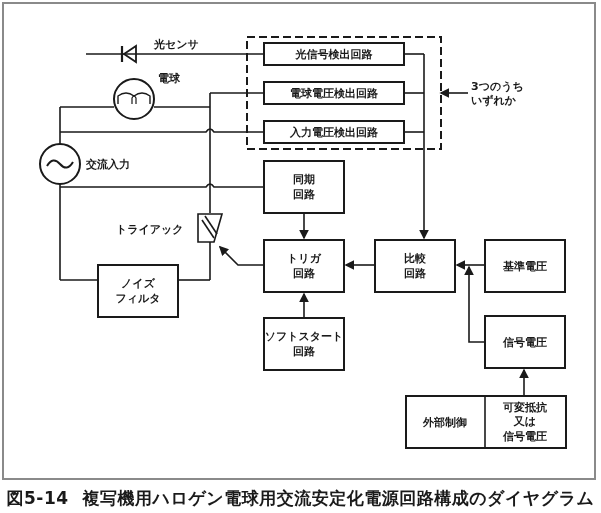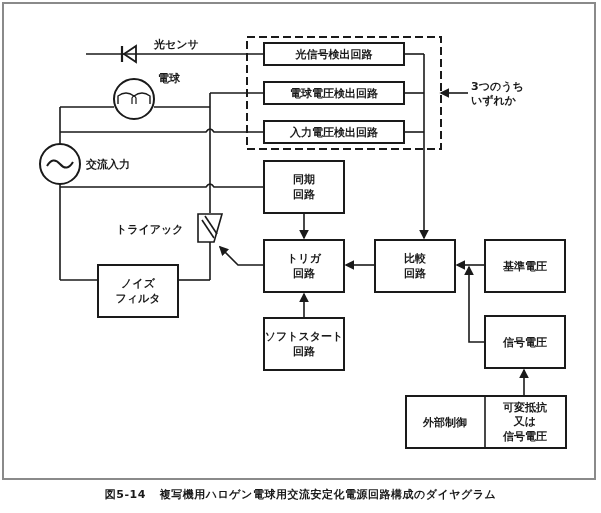--- a/index.html
+++ b/index.html
@@ -4,21 +4,21 @@
 <style>
   html, body { margin: 0; padding: 0; background: #ffffff; }
   body { width: 601px; height: 513px; position: relative; overflow: hidden;
          font-family: "DejaVu Sans", sans-serif; color: #1a1a1a; }
   #frame { position: absolute; left: 2px; top: 2px; width: 594px; height: 478px;
            border: 2px solid #8a8a8a; box-sizing: border-box; background: #fff; }
   svg { position: absolute; left: 0; top: 0; }
   .lbl { font-family: "DejaVu Sans", sans-serif; font-size: 11px; fill: #1a1a1a; font-weight: bold; }
   .boxlbl { font-family: "DejaVu Sans", sans-serif; font-size: 11px; fill: #1a1a1a; font-weight: bold; }
   .caption { position: absolute; left: 0; top: 487px; width: 601px; text-align: center;
-             font-size: 11px; font-weight: bold; color: #1a1a1a; letter-spacing: 0.5px; }
+             font-size: 17px; font-weight: bold; color: #1a1a1a; letter-spacing: 0.5px; }
   .caption .num { margin-right: 14px; }
 </style>
 </head>
 <body>
 
 <div id="frame"></div>
 
 <svg width="601" height="513" viewBox="0 0 601 513">
   <defs>
     <marker id="arr" markerWidth="6" markerHeight="6" refX="5" refY="3" orient="auto">

